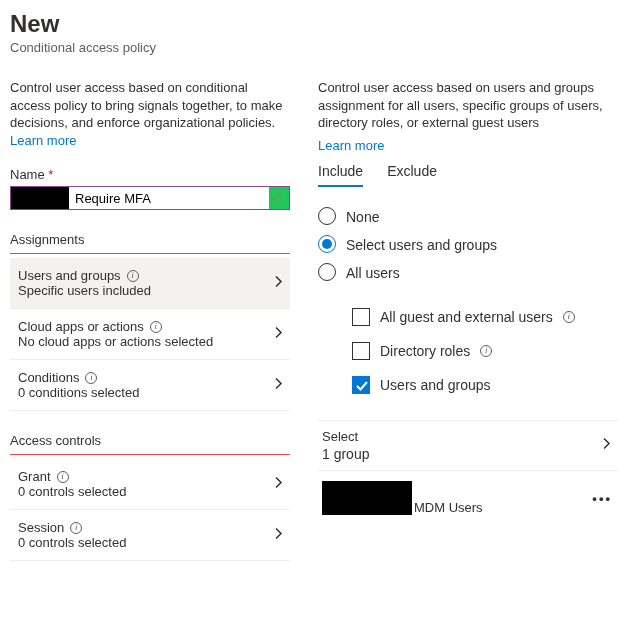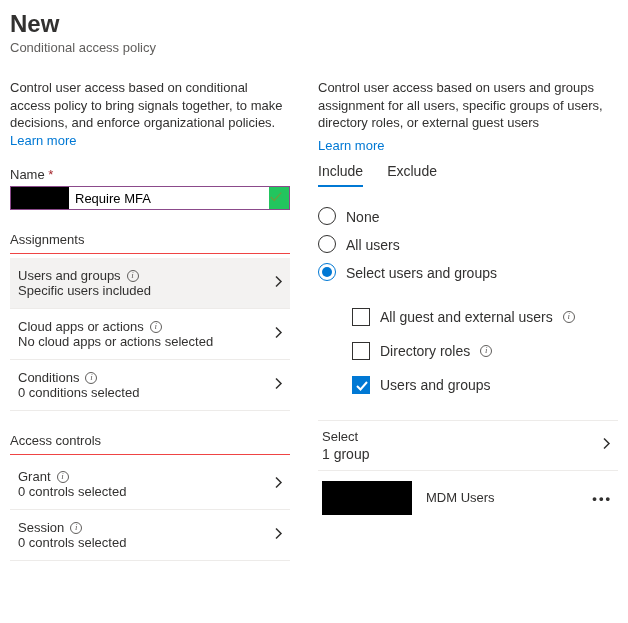--- a/index.html
+++ b/index.html
@@ -184,22 +184,22 @@
     border-bottom: 1px solid #edebe9;
     padding: 8px 4px;
     margin-top: 18px;
     position: relative;
     cursor: pointer;
   }
   .select-label { font-size: 13px; color: #323130; }
   .select-value { font-size: 14px; color: #323130; margin-top: 2px; }
   .selected-item {
     display: flex;
-    align-items: center;
-    gap: 14px;
+    align-items: flex-end;
+    gap: 2px;
     padding: 10px 4px;
     position: relative;
   }
   .avatar-blk {
     width: 90px; height: 34px;
     background: #000;
     flex-shrink: 0;
   }
   .more-dots {
     position: absolute;
@@ -309,26 +309,26 @@
       <div class="tab active">Include</div>
       <div class="tab">Exclude</div>
     </div>
 
     <div class="radio-list">
       <div class="radio-row">
         <span class="radio"></span>
         <span>None</span>
       </div>
       <div class="radio-row">
+        <span class="radio checked"></span>
+        <span>Select users and groups</span>
+      </div>
+      <div class="radio-row">
         <span class="radio"></span>
         <span>All users</span>
-      </div>
-      <div class="radio-row">
-        <span class="radio checked"></span>
-        <span>Select users and groups</span>
       </div>
     </div>
 
     <div class="checkbox-list">
       <div class="checkbox-row">
         <span class="checkbox">
           
         </span>
         <span>All guest and external users</span>
         <span class="info-icon">i</span>

